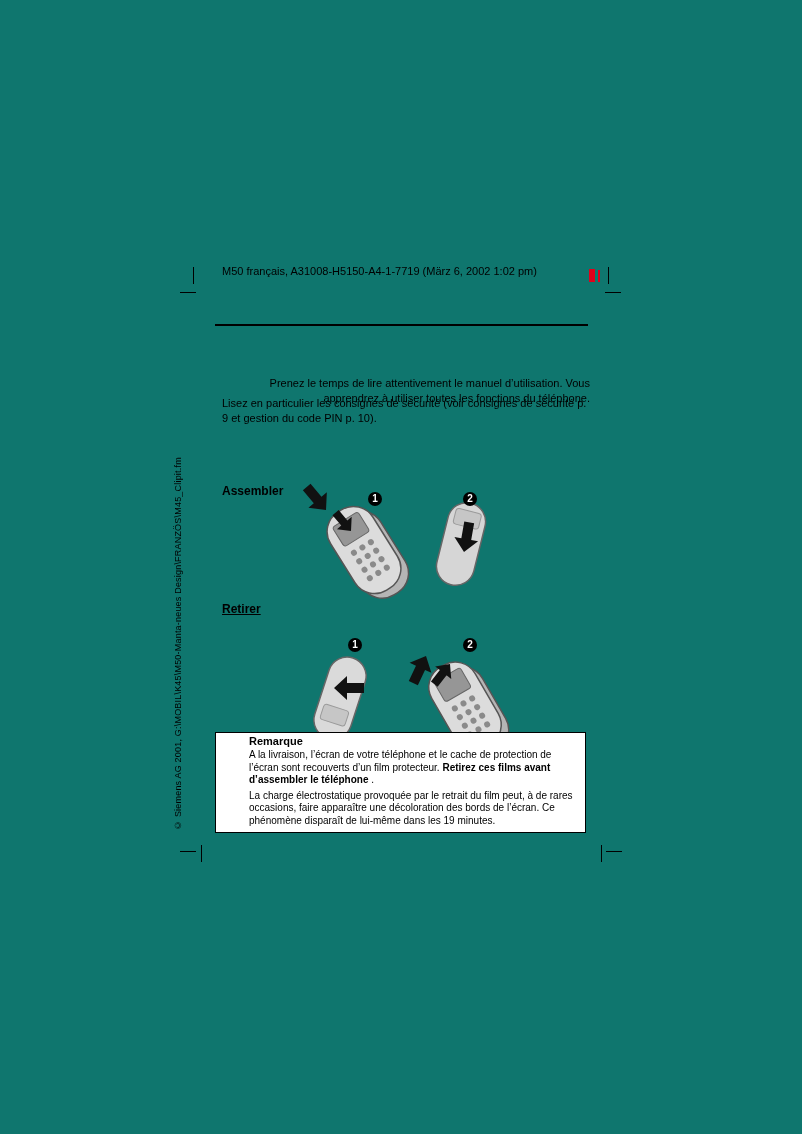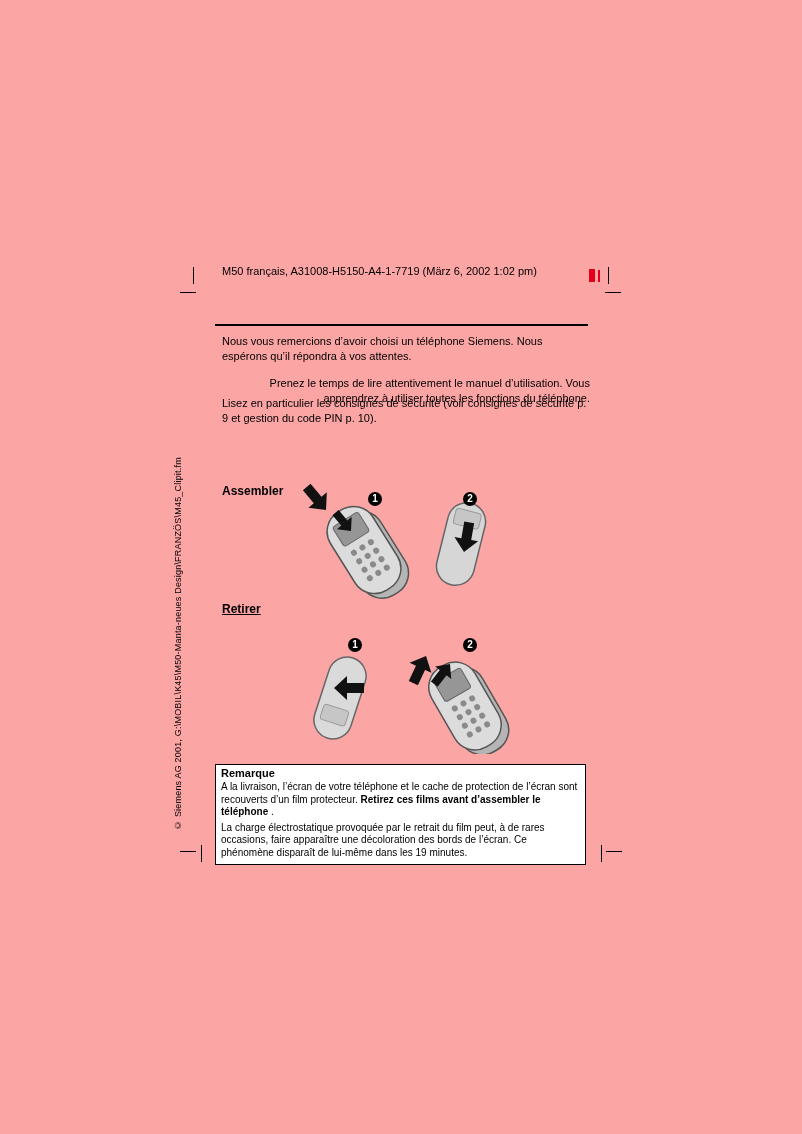--- a/index.html
+++ b/index.html
@@ -1,19 +1,19 @@
 <!DOCTYPE html>
 <html><head>
 <meta charset="utf-8">
 <style>
   html,body{margin:0;padding:0;background:#ffffff;}
   .page{
     position:relative;
     width:802px;height:1134px;
-    background:#fca5a5;
+    background:#0f766e;
     font-family:"Liberation Sans",sans-serif;
     color:#000;
     overflow:hidden;
   }
   
   .mark{position:absolute;background:#000;}
   .m1{left:193px;top:267px;width:1px;height:17px;}
   .m2{left:180px;top:292px;width:16px;height:1px;}
   .m3{left:608px;top:267px;width:1px;height:17px;}
   .m4{left:605px;top:292px;width:16px;height:1px;}
@@ -55,23 +55,24 @@
     background:#000;color:#fff;font-size:10px;font-weight:bold;
     display:flex;align-items:center;justify-content:center;line-height:1;
   }
   .fig1 .b1{left:146px;top:16px;}
   .fig1 .b2{left:241px;top:16px;}
   .fig2 .b1{left:126px;top:16px;}
   .fig2 .b2{left:241px;top:16px;}
   .figure svg{position:absolute;left:0;top:0;}
 
   .note-box{
-    position:absolute;left:215px;top:764px;width:371px;
+    position:absolute;left:215px;top:732px;width:371px;
     border:1px solid #000;box-sizing:border-box;
     background:#fff;
+    padding-left:28px;
   }
   .note-title{
     font-size:11px;font-weight:bold;
     padding:2px 5px 1px 5px;
   }
   .note-body{
     padding:1px 5px 5px 5px;
     font-size:10px;line-height:12.5px;
   }
   .note-body .np2{margin-top:3px;}
@@ -99,21 +100,20 @@
   <div class="mark m8"></div>
   <div class="reg reg1"></div>
   <div class="reg reg2"></div>
 
   <div class="header-text">M50 français, A31008-H5150-A4-1-7719 (März 6, 2002 1:02 pm)</div>
 
   <div class="sidebar-text">© Siemens AG 2001, G:\MOBIL\K45\M50-Manta-neues Design\FRANZÖS\M45_Clipit.fm</div>
 
   <div class="rule"></div>
 
-  <div class="body-par p1">Nous vous remercions d’avoir choisi un téléphone Siemens. Nous espérons qu’il répondra à vos attentes.</div>
   <div class="body-par p2">Prenez le temps de lire attentivement le manuel d’utilisation. Vous apprendrez à utiliser toutes les fonctions du téléphone.</div>
   <div class="body-par p3">Lisez en particulier les consignes de sécurité (voir consignes de sécurité p. 9 et gestion du code PIN p. 10).</div>
 
   <div class="sec-heading h-assemble">Assembler</div>
 
   <div class="figure fig1">
     <svg width="366" height="126" viewBox="0 0 366 126">
       <defs>
         <path id="arrA" d="M -5 -30 L 5 -30 L 5 -13 L 12 -13 L 0 0 L -12 -13 L -5 -13 Z"></path>
       </defs>

